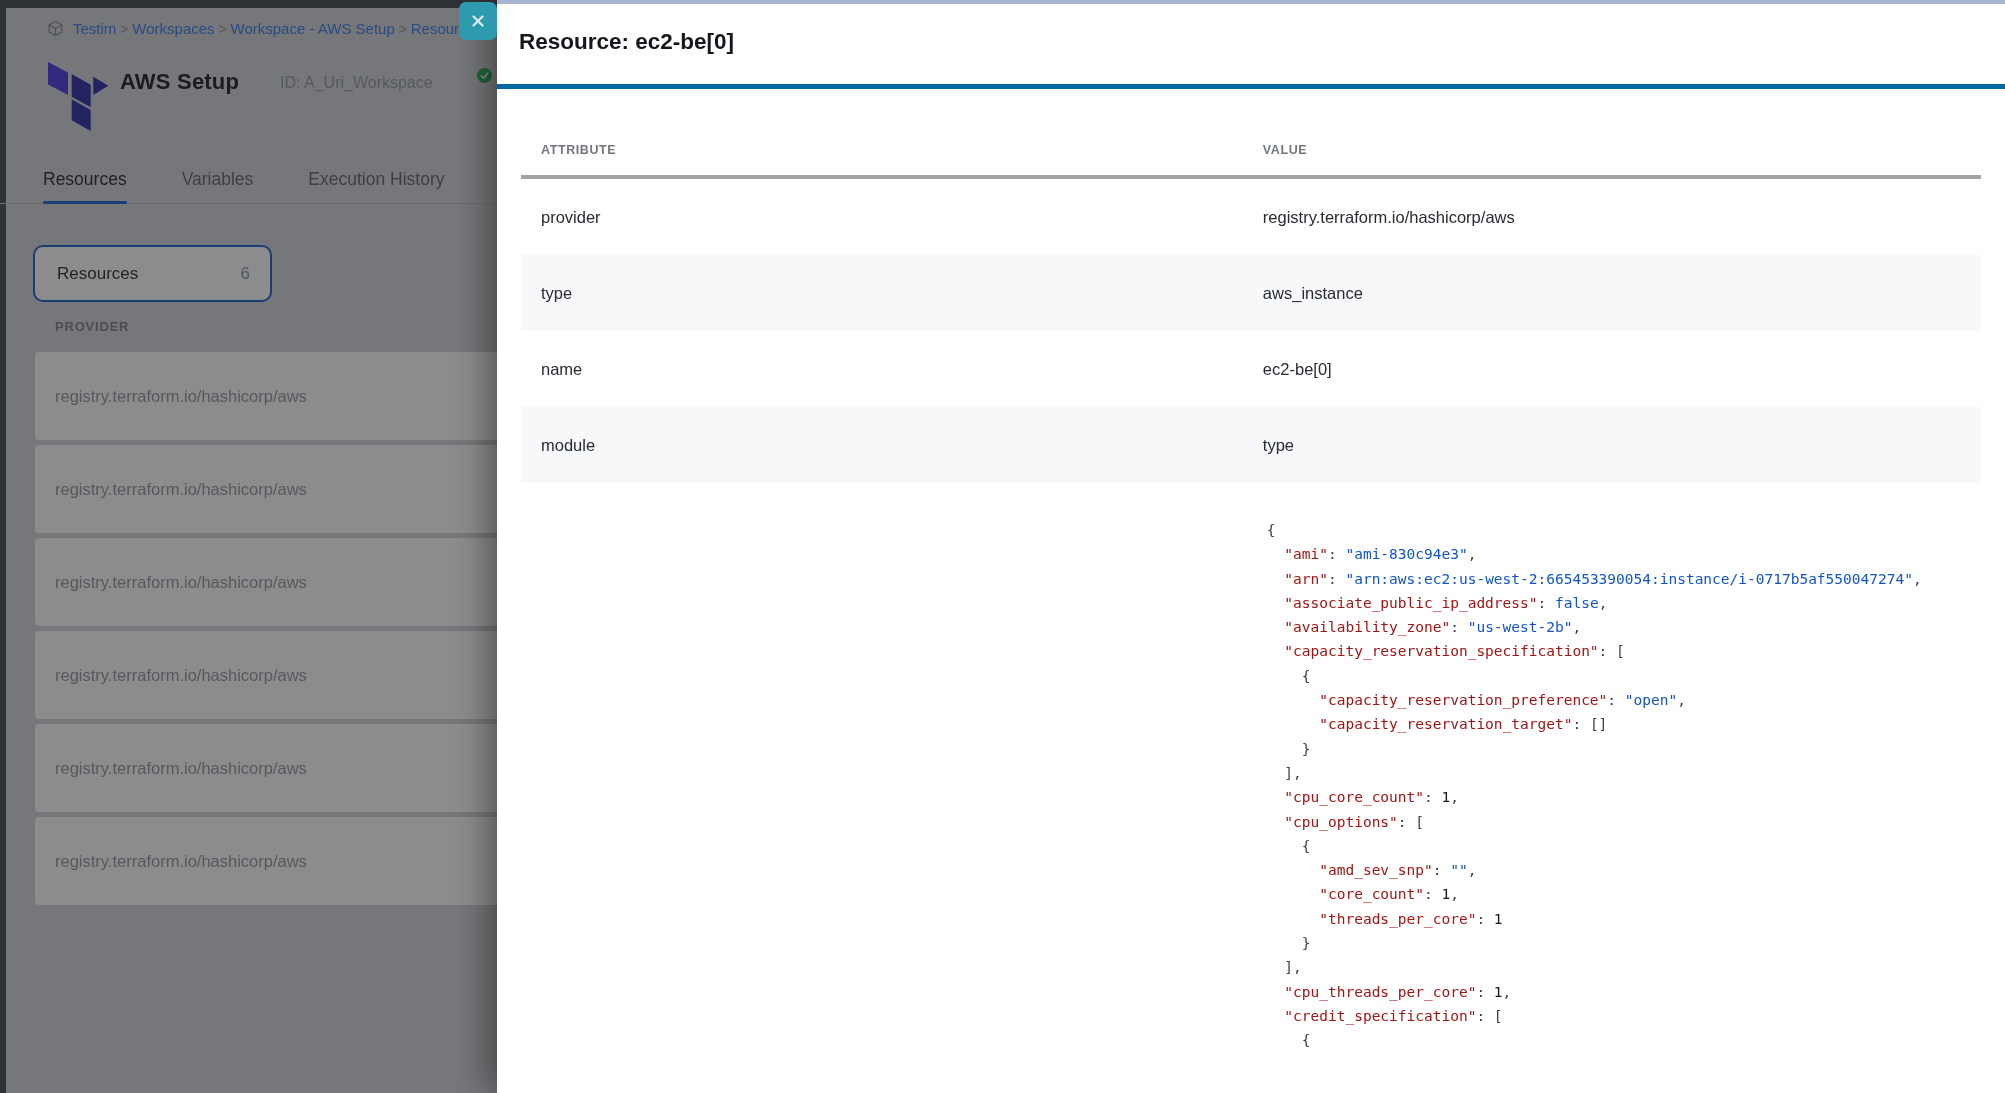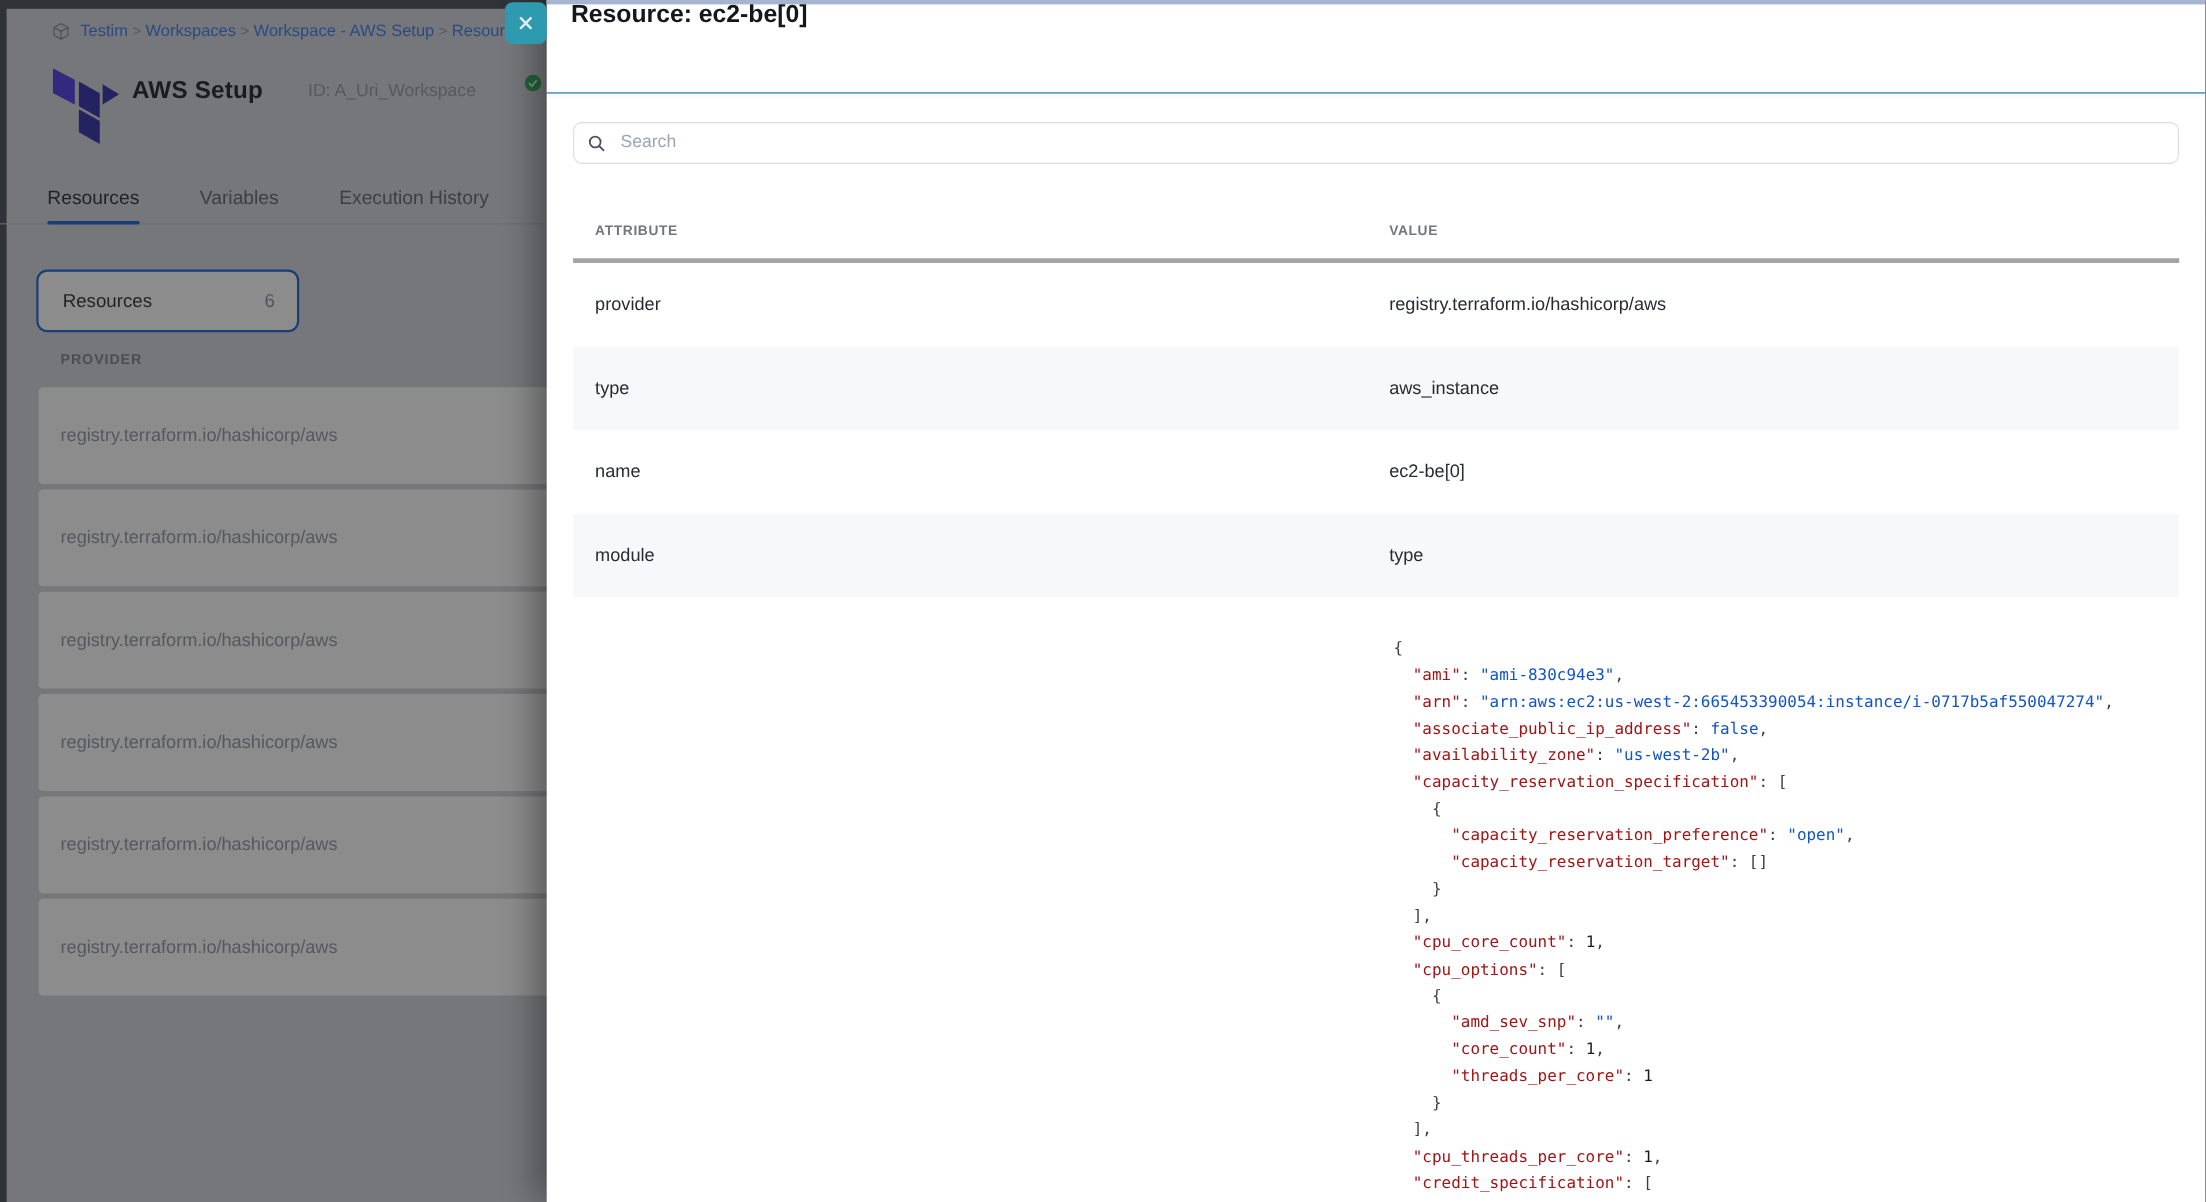--- a/index.html
+++ b/index.html
@@ -52,22 +52,22 @@
 
   
   .close-btn{position:absolute;left:459px;top:2px;width:38px;height:38px;z-index:40;border:none;
              border-radius:7px;background:#2e9ab0;display:flex;align-items:center;justify-content:center;
              cursor:pointer;padding:0;}
 
   
   .drawer{position:absolute;left:497px;top:0;right:0;bottom:0;background:#ffffff;z-index:20;
           box-shadow:-12px 0 28px rgba(0,0,0,.35);}
   .drawer-accent{position:absolute;left:0;top:0;right:0;height:4px;background:#a7b4d0;}
-  .drawer-header{height:84px;display:flex;padding-left:22px;
-                 border-bottom:1px solid #0369a1;box-shadow:0 2px 6px rgba(0,0,0,.04);}
+  .drawer-header{height:84px;display:flex;align-items:center;padding-left:22px;
+                 border-bottom:5px solid #0369a1;box-shadow:0 2px 6px rgba(0,0,0,.04);}
   .drawer-title{margin:0;font-size:22.5px;font-weight:700;color:#14171c;}
 
   .search-wrap{margin:26px 24px 0;height:38px;border:1px solid #d9dce2;border-radius:8px;
                display:flex;align-items:center;padding:0 12px;gap:11px;box-sizing:border-box;}
   .search-wrap input{flex:1;border:none;outline:none;font-size:16px;color:#2b3139;
                      font-family:"Liberation Sans",sans-serif;background:transparent;}
   .search-wrap input::placeholder{color:#9aa4b4;}
 
   .attr-table{width:calc(100% - 48px);margin:0 24px;border-collapse:collapse;table-layout:fixed;}
   .attr-table th{width:50%;text-align:left;font-size:12.5px;font-weight:700;letter-spacing:.6px;
@@ -152,29 +152,20 @@
         </svg>
     </span>
   </button>
 
   <aside class="drawer">
     <div class="drawer-accent"></div>
     <header class="drawer-header">
       <h2 class="drawer-title">Resource: ec2-be[0]</h2>
     </header>
 
-    <div class="search-wrap">
-      <span style="display:inline-flex">
-        <svg width="17" height="17" viewBox="0 0 18 18" fill="none" stroke="#4a5260" stroke-width="1.8" stroke-linecap="round">
-            <circle cx="7.5" cy="7.5" r="5.2"></circle>
-            <path d="M11.6 11.6 L15.5 15.5"></path>
-          </svg>
-      </span>
-      <input type="text" value="" placeholder="Search" style="">
-    </div>
 
     <table class="attr-table">
       <thead>
           <tr id="attr-head">
             <th>ATTRIBUTE</th>
             <th>VALUE</th>
           </tr>
         </thead>
       <tbody id="attr-body">
           <tr>

